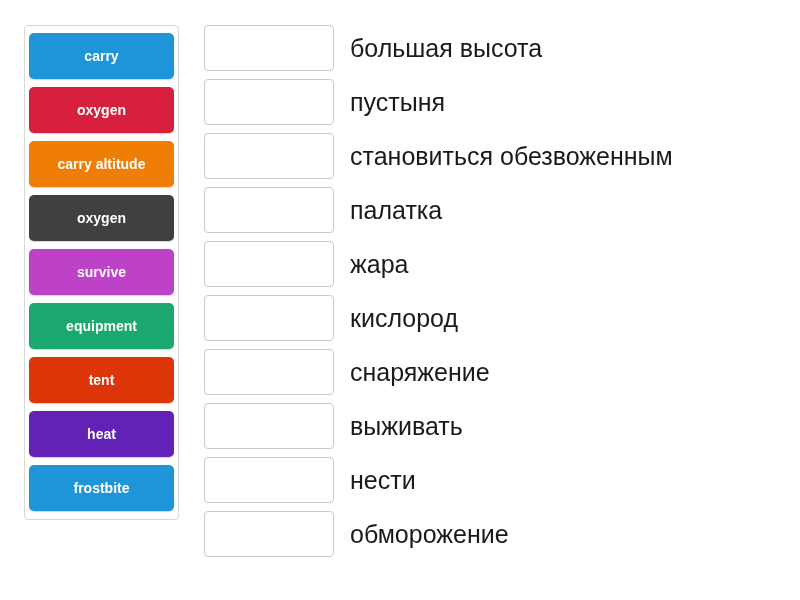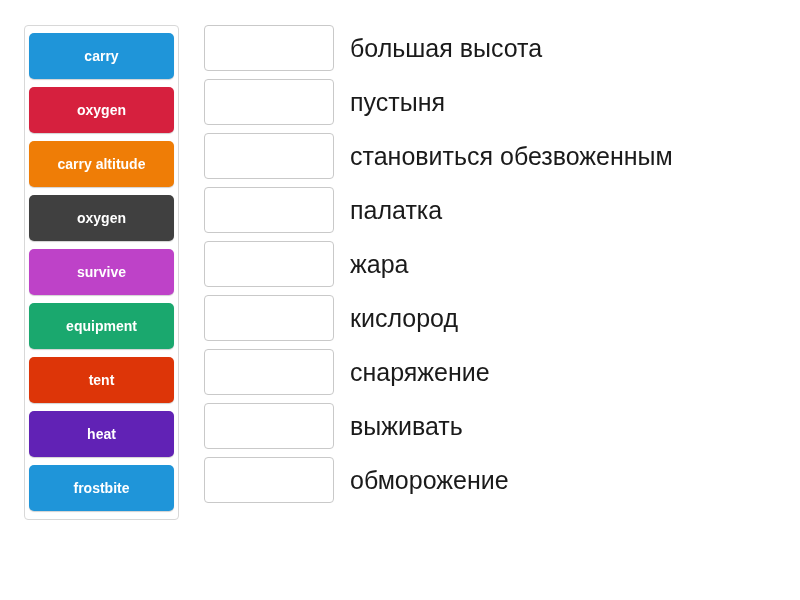--- a/index.html
+++ b/index.html
@@ -156,17 +156,21 @@
       <div class="answer-row">
         <div class="drop-slot"></div>
         <div class="translation">снаряжение</div>
       </div>
       <div class="answer-row">
         <div class="drop-slot"></div>
         <div class="translation">выживать</div>
       </div>
       <div class="answer-row">
         <div class="drop-slot"></div>
+        <div class="translation">нести</div>
+      </div>
+      <div class="answer-row">
+        <div class="drop-slot"></div>
         <div class="translation">обморожение</div>
       </div>
     </div>
 
 </div>
 
 </body></html>

